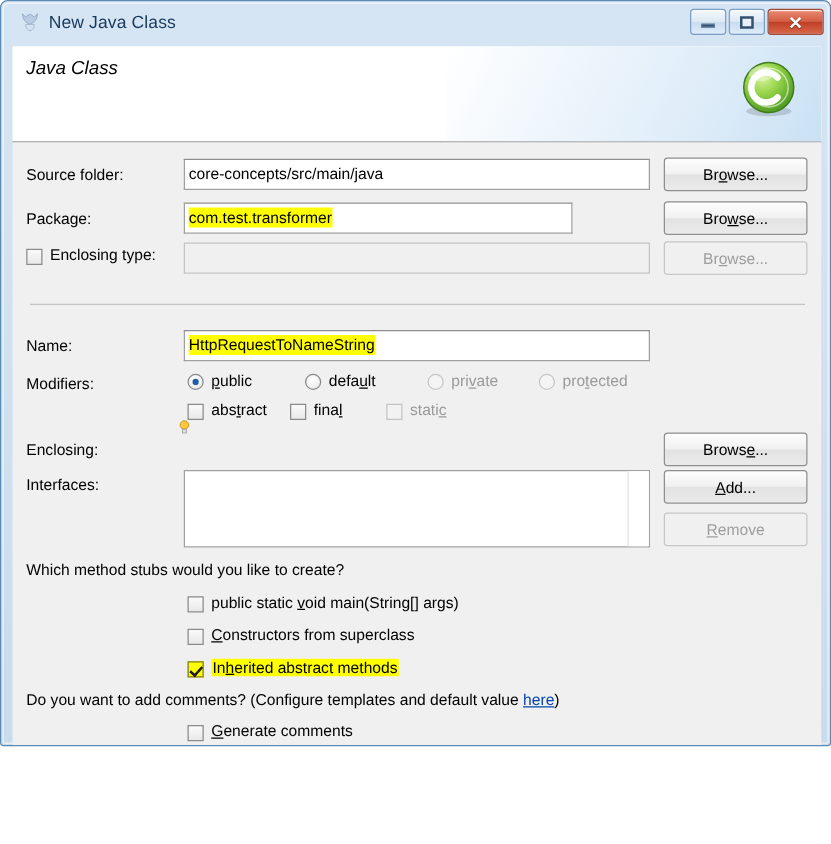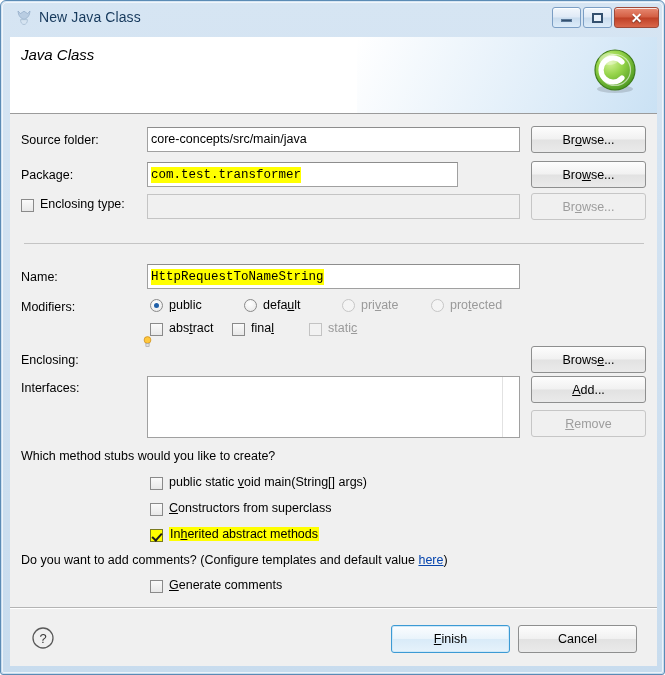--- a/index.html
+++ b/index.html
@@ -14,21 +14,21 @@
     font-size: 12px;
     color: #000000;
     overflow: hidden;
   }
 
   
   .window {
     position: absolute;
     left: 0; top: 0;
     width: 665px;
-    height: 675px;
+    height: 597px;
     box-sizing: border-box;
     border: 1px solid #5b8bb5;
     background: linear-gradient(180deg, #d6e5f3 0%, #cfe0f0 55%, #c8dcee 100%);
     border-radius: 6px 6px 3px 3px;
     overflow: hidden;
   }
   .window-inner-border {
     position: absolute;
     left: 1px; top: 1px; right: 1px; bottom: 1px;
     border: 1px solid rgba(255,255,255,0.65);
@@ -166,21 +166,20 @@
     line-height: 23px;
     padding: 0 3px;
     white-space: nowrap;
     overflow: hidden;
   }
   .tf.focus { border: 1px solid #6fa8d6; }
   .tf.disabled { background: #f0f0f0; border-color: #c4c4c4; }
   .hl {
     background: #ffff00;
     padding: 1px 0;
-    font-family: Liberation Mono, monospace;
   }
   .caret {
     display: inline-block;
     width: 1px;
     height: 15px;
     background: #000;
     vertical-align: -3px;
   }
 
   

